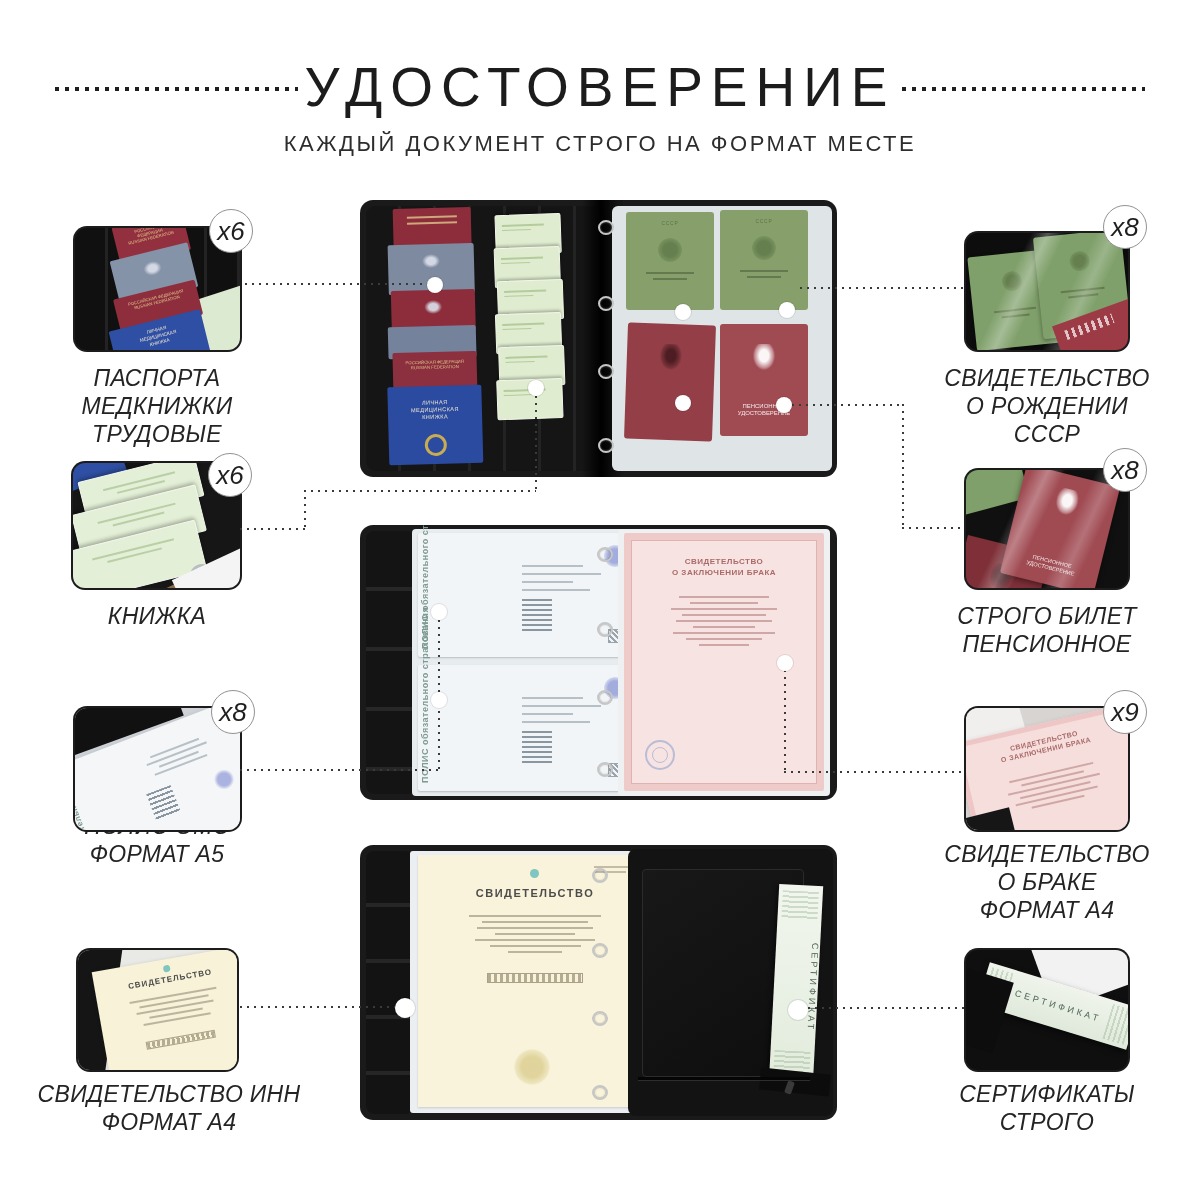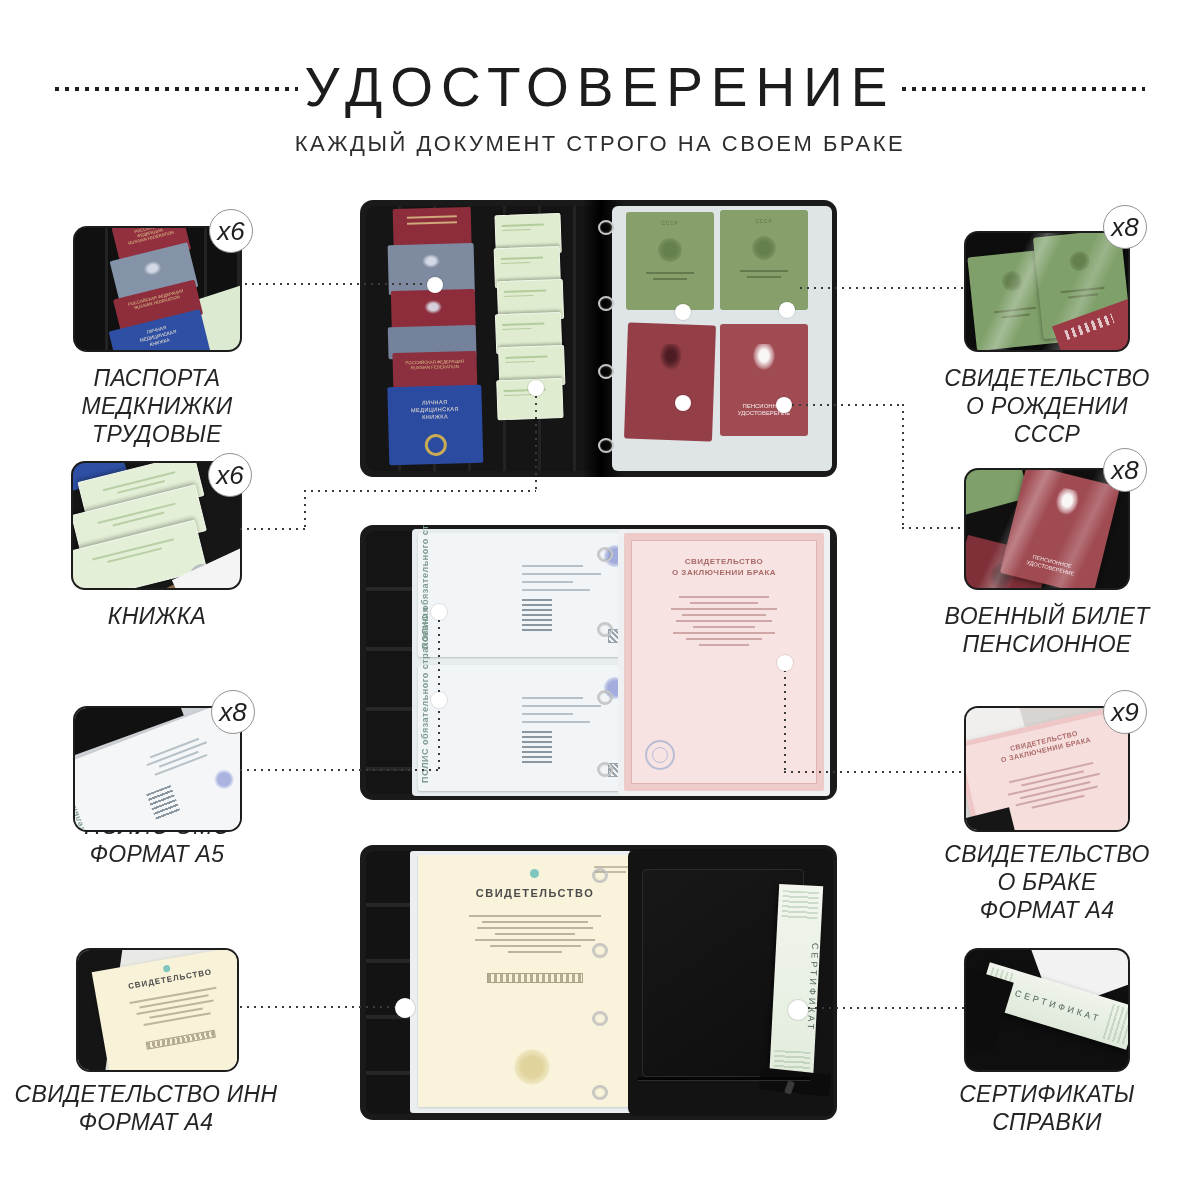--- a/index.html
+++ b/index.html
@@ -60,21 +60,21 @@
   .mp-r4{left:966px; top:950px; width:162px; height:120px; background:#0f0f0f;}
 
   .badge { position:absolute; width:44px; height:44px; border-radius:50%; background:#fff;
            border:1.5px solid #929292; z-index:7; display:flex; align-items:center; justify-content:center;
            font-style:italic; font-size:26px; color:#1f1f1f; }
   .b-l1{left:209px;top:209px} .b-l2{left:208px;top:453px} .b-l3{left:211px;top:690px}
   .b-r1{left:1103px;top:205px} .b-r2{left:1103px;top:448px} .b-r3{left:1103px;top:690px}
 
   .side-label { position:absolute; width:264px; text-align:center; font-style:italic;
                 font-size:23px; line-height:28px; letter-spacing:.3px; color:#242424; white-space:pre-line; }
-  .lab-l1{left:25px;top:364px} .lab-l2{left:25px;top:602px} .lab-l3{left:25px;top:812px} .lab-l4{left:14px;top:1080px}
+  .lab-l1{left:25px;top:364px} .lab-l2{left:25px;top:602px} .lab-l3{left:25px;top:812px} .lab-l4{left:37px;top:1080px}
   .lab-r1{left:915px;top:364px} .lab-r2{left:915px;top:602px} .lab-r3{left:915px;top:840px} .lab-r4{left:915px;top:1080px}
 
   
   .spread { position:absolute; border-radius:13px; background:#1a1a1a; overflow:hidden; z-index:1; }
   .photo-top{left:360px; top:200px; width:477px; height:277px;}
   .photo-mid{left:360px; top:525px; width:477px; height:275px;}
   .photo-bot{left:360px; top:845px; width:477px; height:275px;}
 
   .ring { position:absolute; width:16px; height:15px; border:2.5px solid #c6c6c6; border-radius:50%;
           background:transparent; box-shadow:inset 0 0 2px #777; z-index:3; }
@@ -308,21 +308,21 @@
     font-size:9px; letter-spacing:3px; color:#55695c; }
   .m-certflap { position:absolute; left:-10px; top:24px; width:48px; height:74px; background:#0d0d0d;
     transform:rotate(17deg); }
 </style>
 </head>
 <body>
 
 <div class="dots-title dt-left"></div>
 <h1 class="title">УДОСТОВЕРЕНИЕ</h1>
 <div class="dots-title dt-right"></div>
-<div class="subtitle">КАЖДЫЙ ДОКУМЕНТ СТРОГО НА СВОЕМ БРАКЕ</div>
+<div class="subtitle">КАЖДЫЙ ДОКУМЕНТ СТРОГО НА ФОРМАТ МЕСТЕ</div>
 
 <div class="spread photo-top">
   <div class="abs pt-pockets"></div>
   <div class="abs pt-stack">
     <div class="pp pp1">
         <span class="pp-goldline gl1"></span>
         <span class="pp-goldline gl2"></span>
       </div>
     <div class="pp pp2">
         <span class="pp-emblem"></span>
@@ -621,21 +621,21 @@
       <span class="r-emblem dark"></span>
     </span>
   <span class="m-redbig">
     <span class="r-emblem"></span>
     <span class="r-pension pre">ПЕНСИОННОЕ
 УДОСТОВЕРЕНИЕ</span>
   </span>
   <span class="m-gloss"></span>
 </div>
 <div class="badge b-r2">x8</div>
-<div class="side-label lab-r2">ВОЕННЫЙ БИЛЕТ
+<div class="side-label lab-r2">СТРОГО БИЛЕТ
 ПЕНСИОННОЕ</div>
 
 <div class="mini-photo mp-r3">
   <span class="m-white-corner"></span>
   <span class="m-pinkdoc">
     <span class="pink-title">СВИДЕТЕЛЬСТВО
 О ЗАКЛЮЧЕНИИ БРАКА</span>
     <span class="lines">
         <i></i>
         <i></i>
@@ -653,21 +653,21 @@
 ФОРМАТ А4</div>
 
 <div class="mini-photo mp-r4">
   <span class="m-white-corner-r"></span>
   <span class="m-certstrip">
     <span class="m-certtext">СЕРТИФИКАТ</span>
   </span>
   <span class="m-certflap"></span>
 </div>
 <div class="side-label lab-r4">СЕРТИФИКАТЫ
-СПРАВКИ</div>
+СТРОГО</div>
 
 <div class="dot-h c1h"></div>
 <div class="dot-h c2h1"></div>
 <div class="dot-v c2v1"></div>
 <div class="dot-h c2h2"></div>
 <div class="dot-v c2v2"></div>
 <div class="dot-h c3h"></div>
 <div class="dot-v c3v"></div>
 <div class="dot-h c4h"></div>
 <div class="dot-h c5h"></div>

